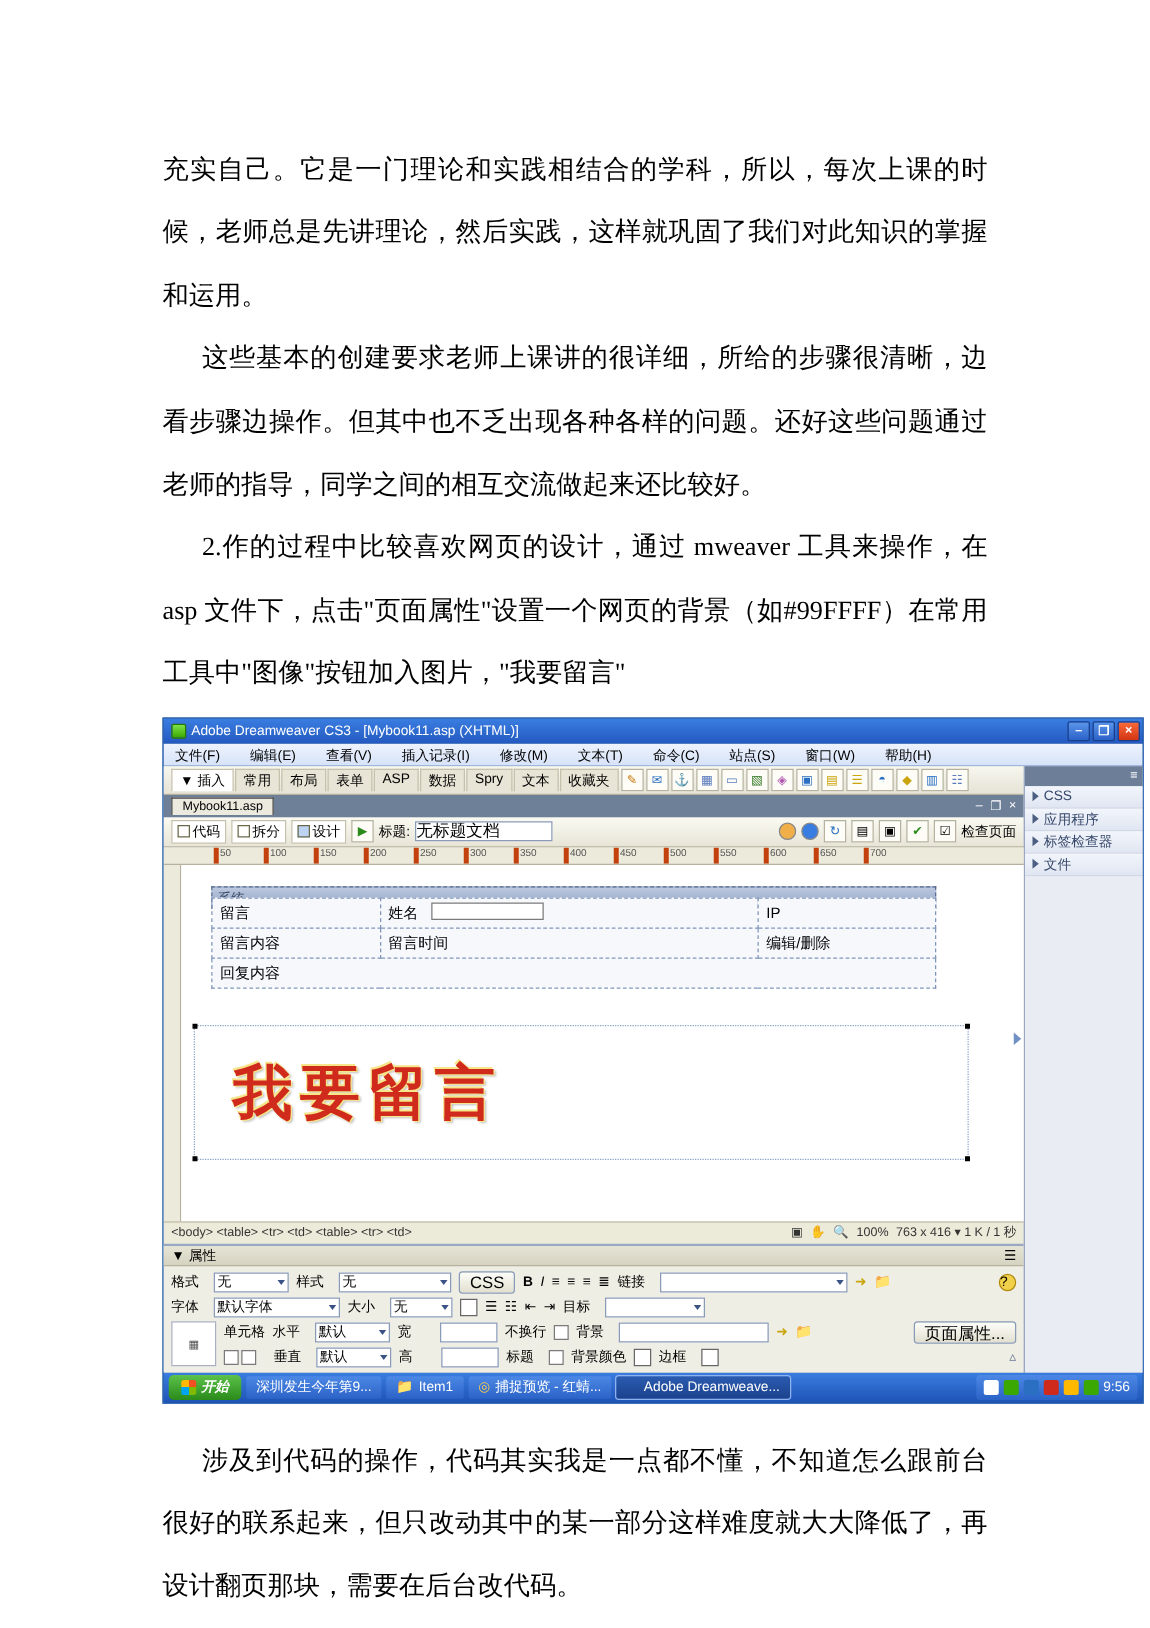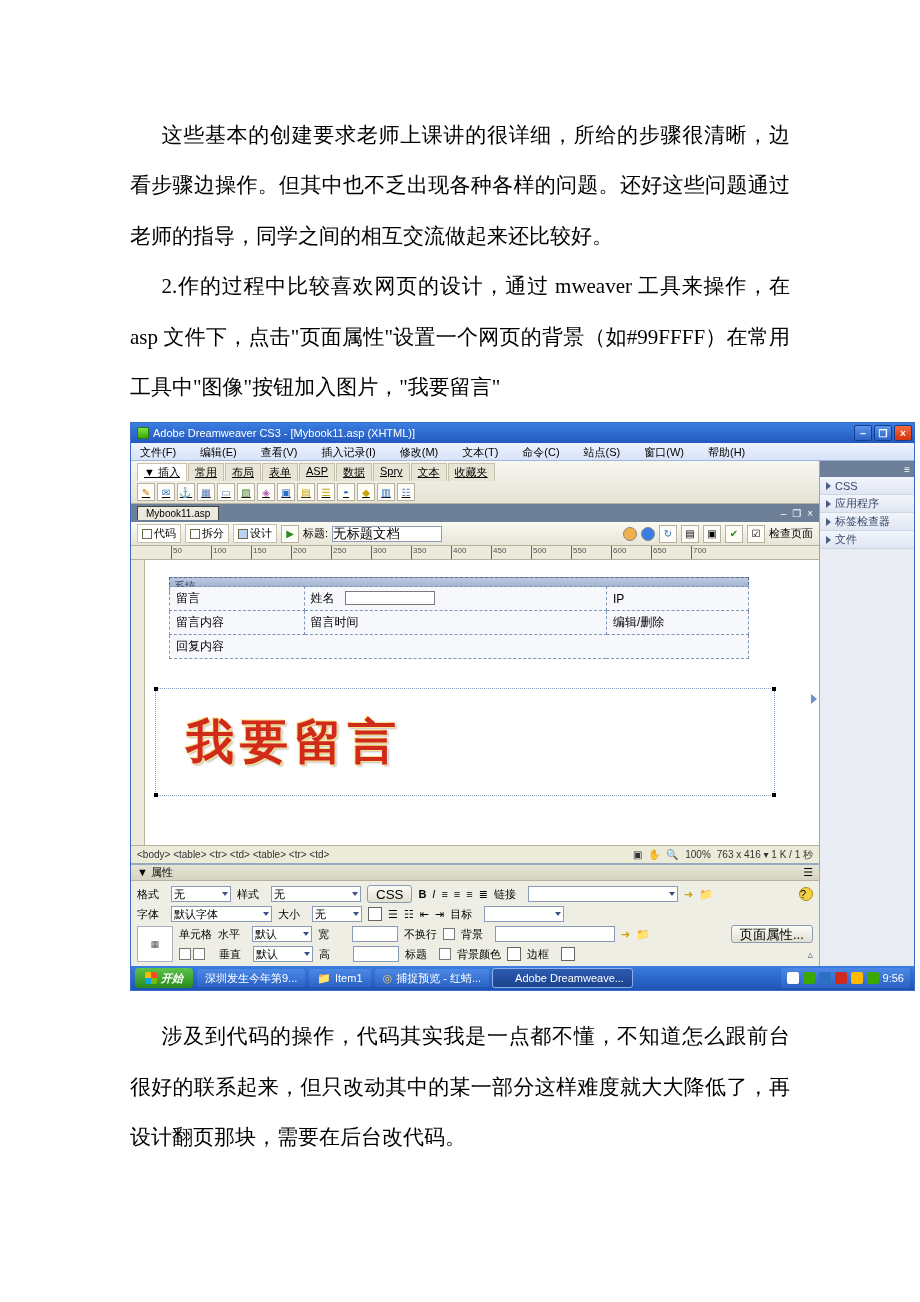--- a/index.html
+++ b/index.html
@@ -103,21 +103,21 @@
     border-top: 4px solid transparent;
     border-bottom: 4px solid transparent;
     margin-right: 4px;
   }
 
   
   .insertbar {
     background: linear-gradient(#f7f7f0, #e6e3d6);
     border-bottom: 1px solid #b6b29f;
     padding: 2px 6px;
-    display: flex; flex-direction: column; gap: 2px; text-decoration: underline;
+    display: flex; flex-direction: row; gap: 2px;
   }
   .insert-tabs { display: flex; gap: 1px; font-size: 11px; }
   .insert-tab {
     padding: 1px 6px;
     background: #e9e5d6;
     border: 1px solid #c6c1ac;
     border-bottom: none;
   }
   .insert-tab.first { background: #fff; }
   .insert-icons { display: flex; gap: 2px; align-items: center; }
@@ -174,21 +174,21 @@
   
   .ruler-h {
     height: 14px;
     background: #eceadb;
     border-bottom: 1px solid #b6b29f;
     position: relative;
     overflow: hidden;
     font-size: 8px;
     color: #555;
   }
-  .ruler-h .tick { position: absolute; top: 0; height: 100%; border-left: 1px solid #c2410c; padding-left: 1px; }
+  .ruler-h .tick { position: absolute; top: 0; height: 100%; border-left: 4px solid #c2410c; padding-left: 1px; }
 
   .canvas-wrap { display: flex; }
   .ruler-v {
     width: 14px;
     background: #eceadb;
     border-right: 1px solid #b6b29f;
   }
   .canvas {
     flex: 1;
     background: #fff;
@@ -342,20 +342,21 @@
     background: linear-gradient(#4c88e5, #2b63c7);
     height: 20px; padding: 0 6px;
     border-radius: 3px;
   }
   .tray-ico { width: 12px; height: 12px; border-radius: 2px; }
 </style>
 </head>
 <body>
 
 <div class="page">
+  <p class="paragraph">充实自己。它是一门理论和实践相结合的学科，所以，每次上课的时候，老师总是先讲理论，然后实践，这样就巩固了我们对此知识的掌握和运用。</p>
   <p class="paragraph indent">这些基本的创建要求老师上课讲的很详细，所给的步骤很清晰，边看步骤边操作。但其中也不乏出现各种各样的问题。还好这些问题通过老师的指导，同学之间的相互交流做起来还比较好。</p>
   <p class="paragraph indent">2.作的过程中比较喜欢网页的设计，通过 mweaver 工具来操作，在 asp 文件下，点击"页面属性"设置一个网页的背景（如#99FFFF）在常用工具中"图像"按钮加入图片，"我要留言"</p>
 
   <div class="screenshot">
 
     <div class="titlebar">
       <div class="left">
         <div class="dw-logo"></div>
         <span>Adobe Dreamweaver CS3 - [Mybook11.asp (XHTML)]</span>
       </div>

